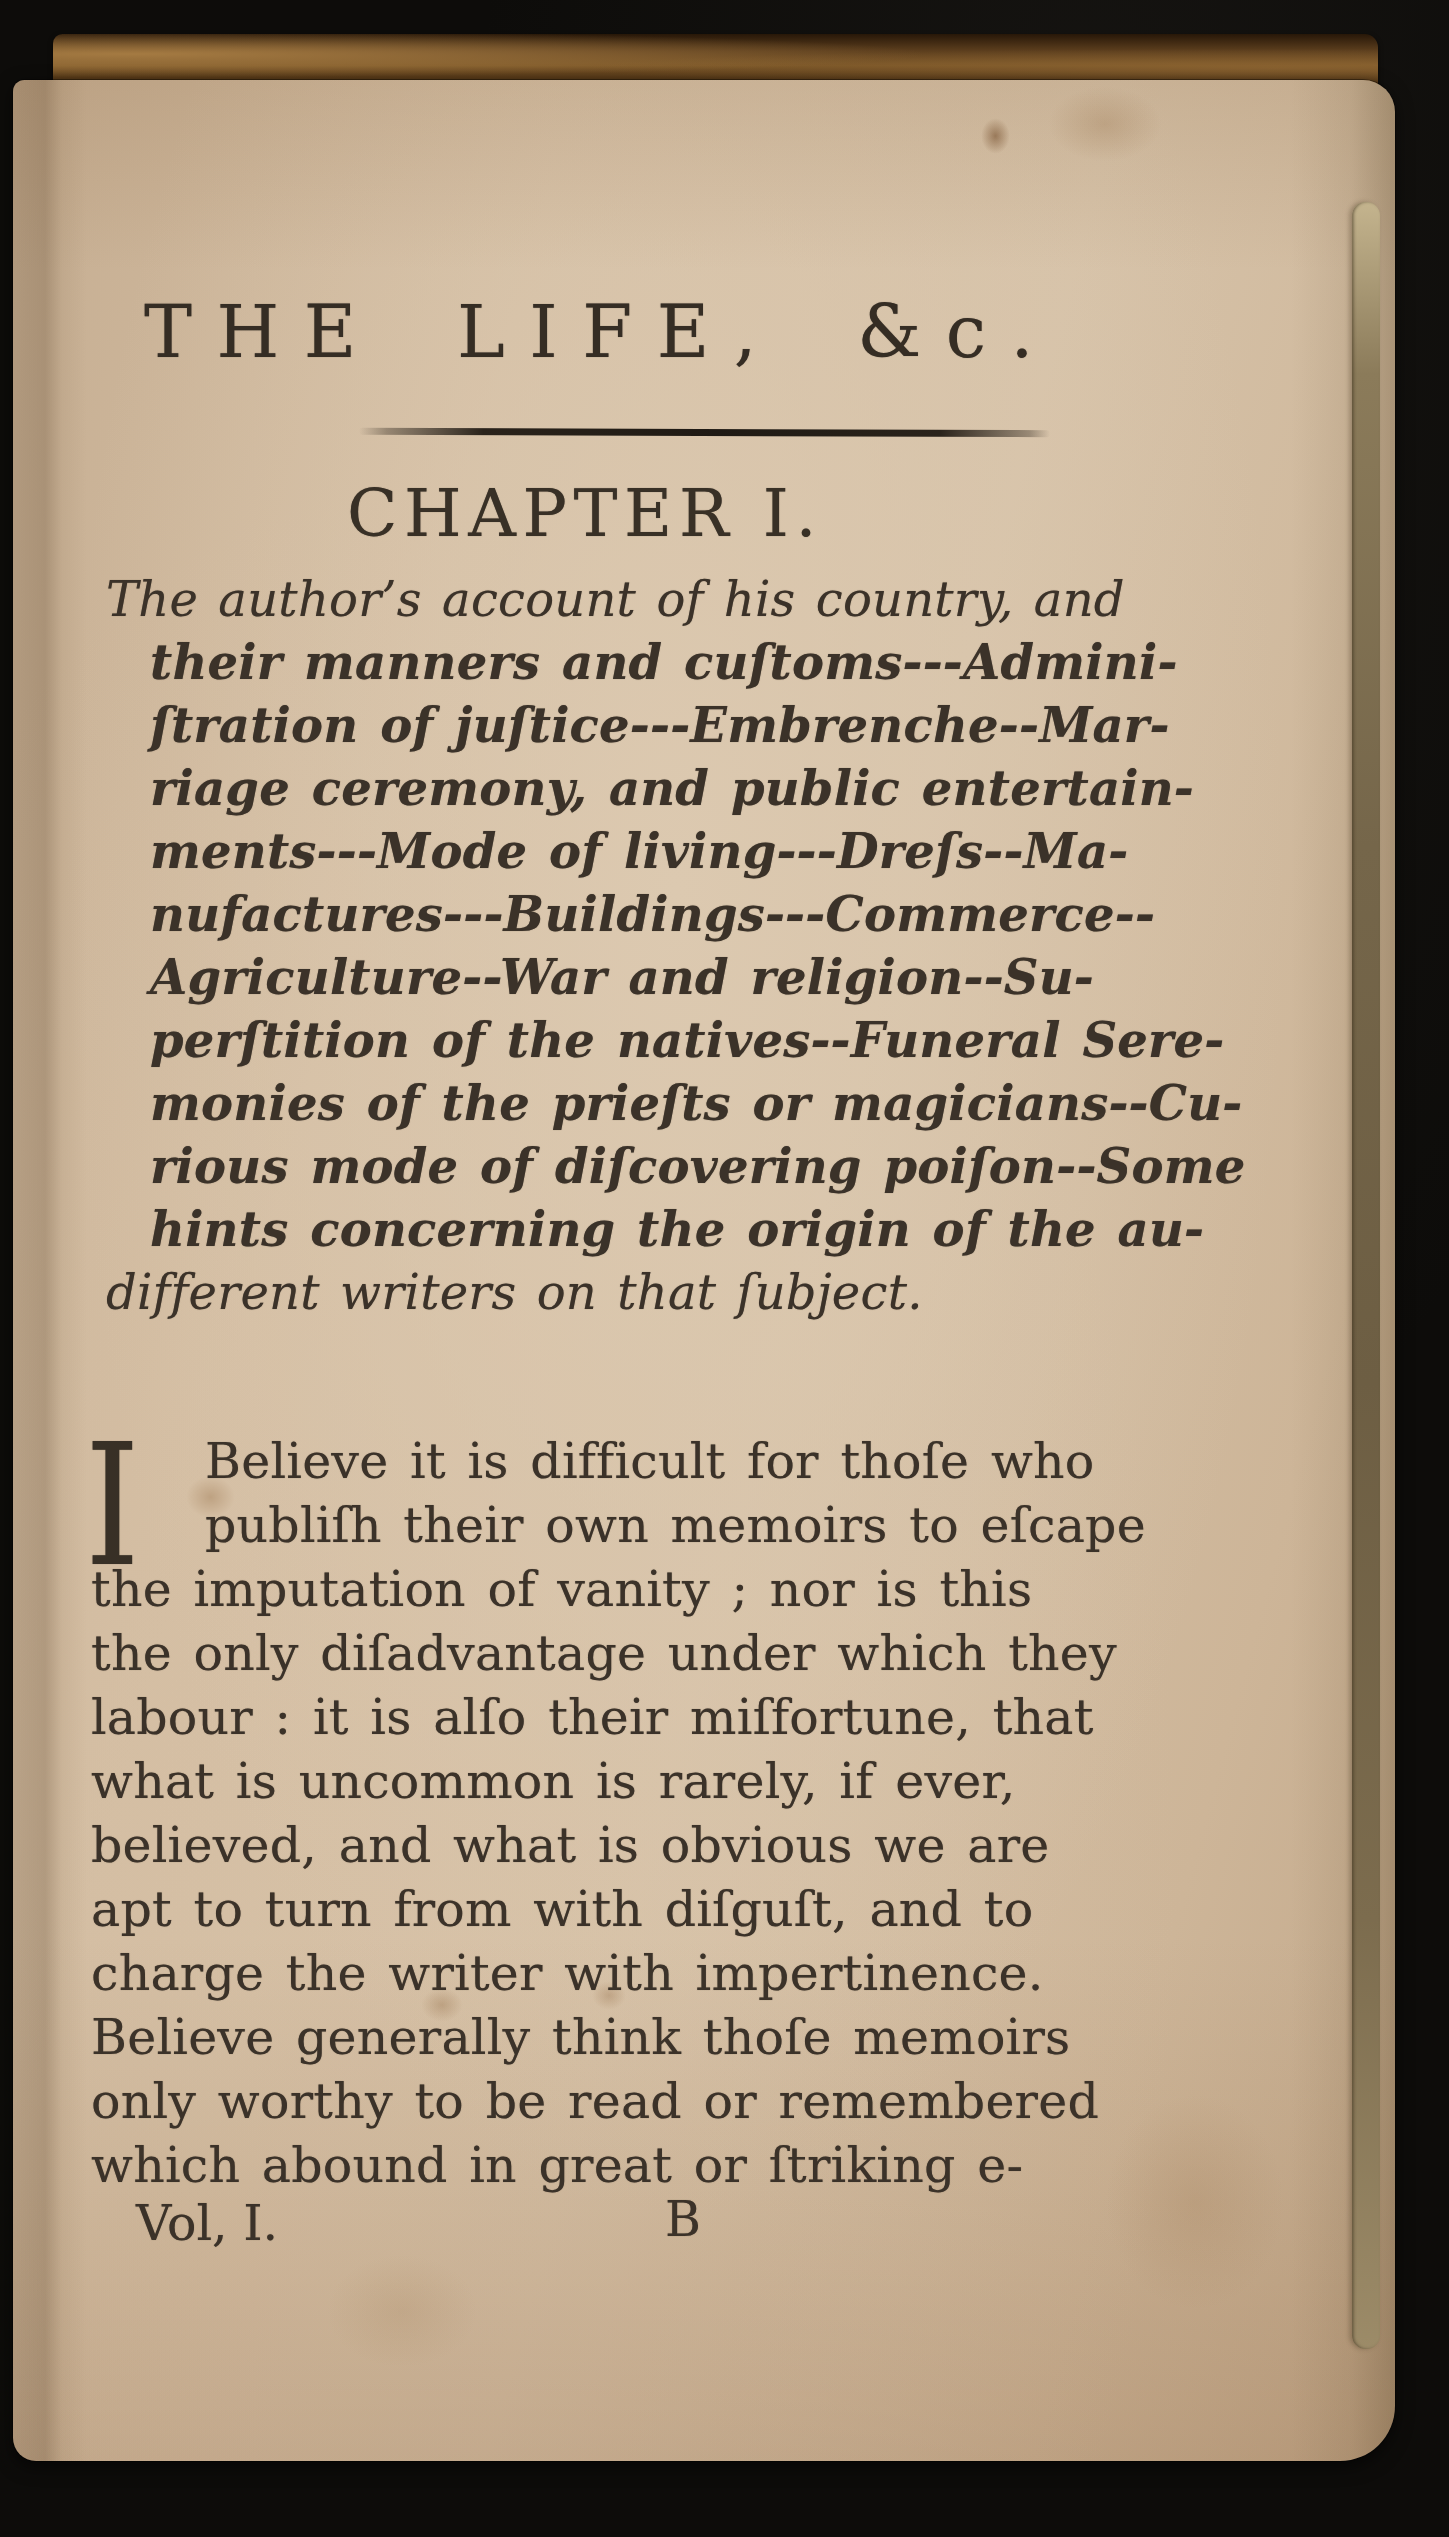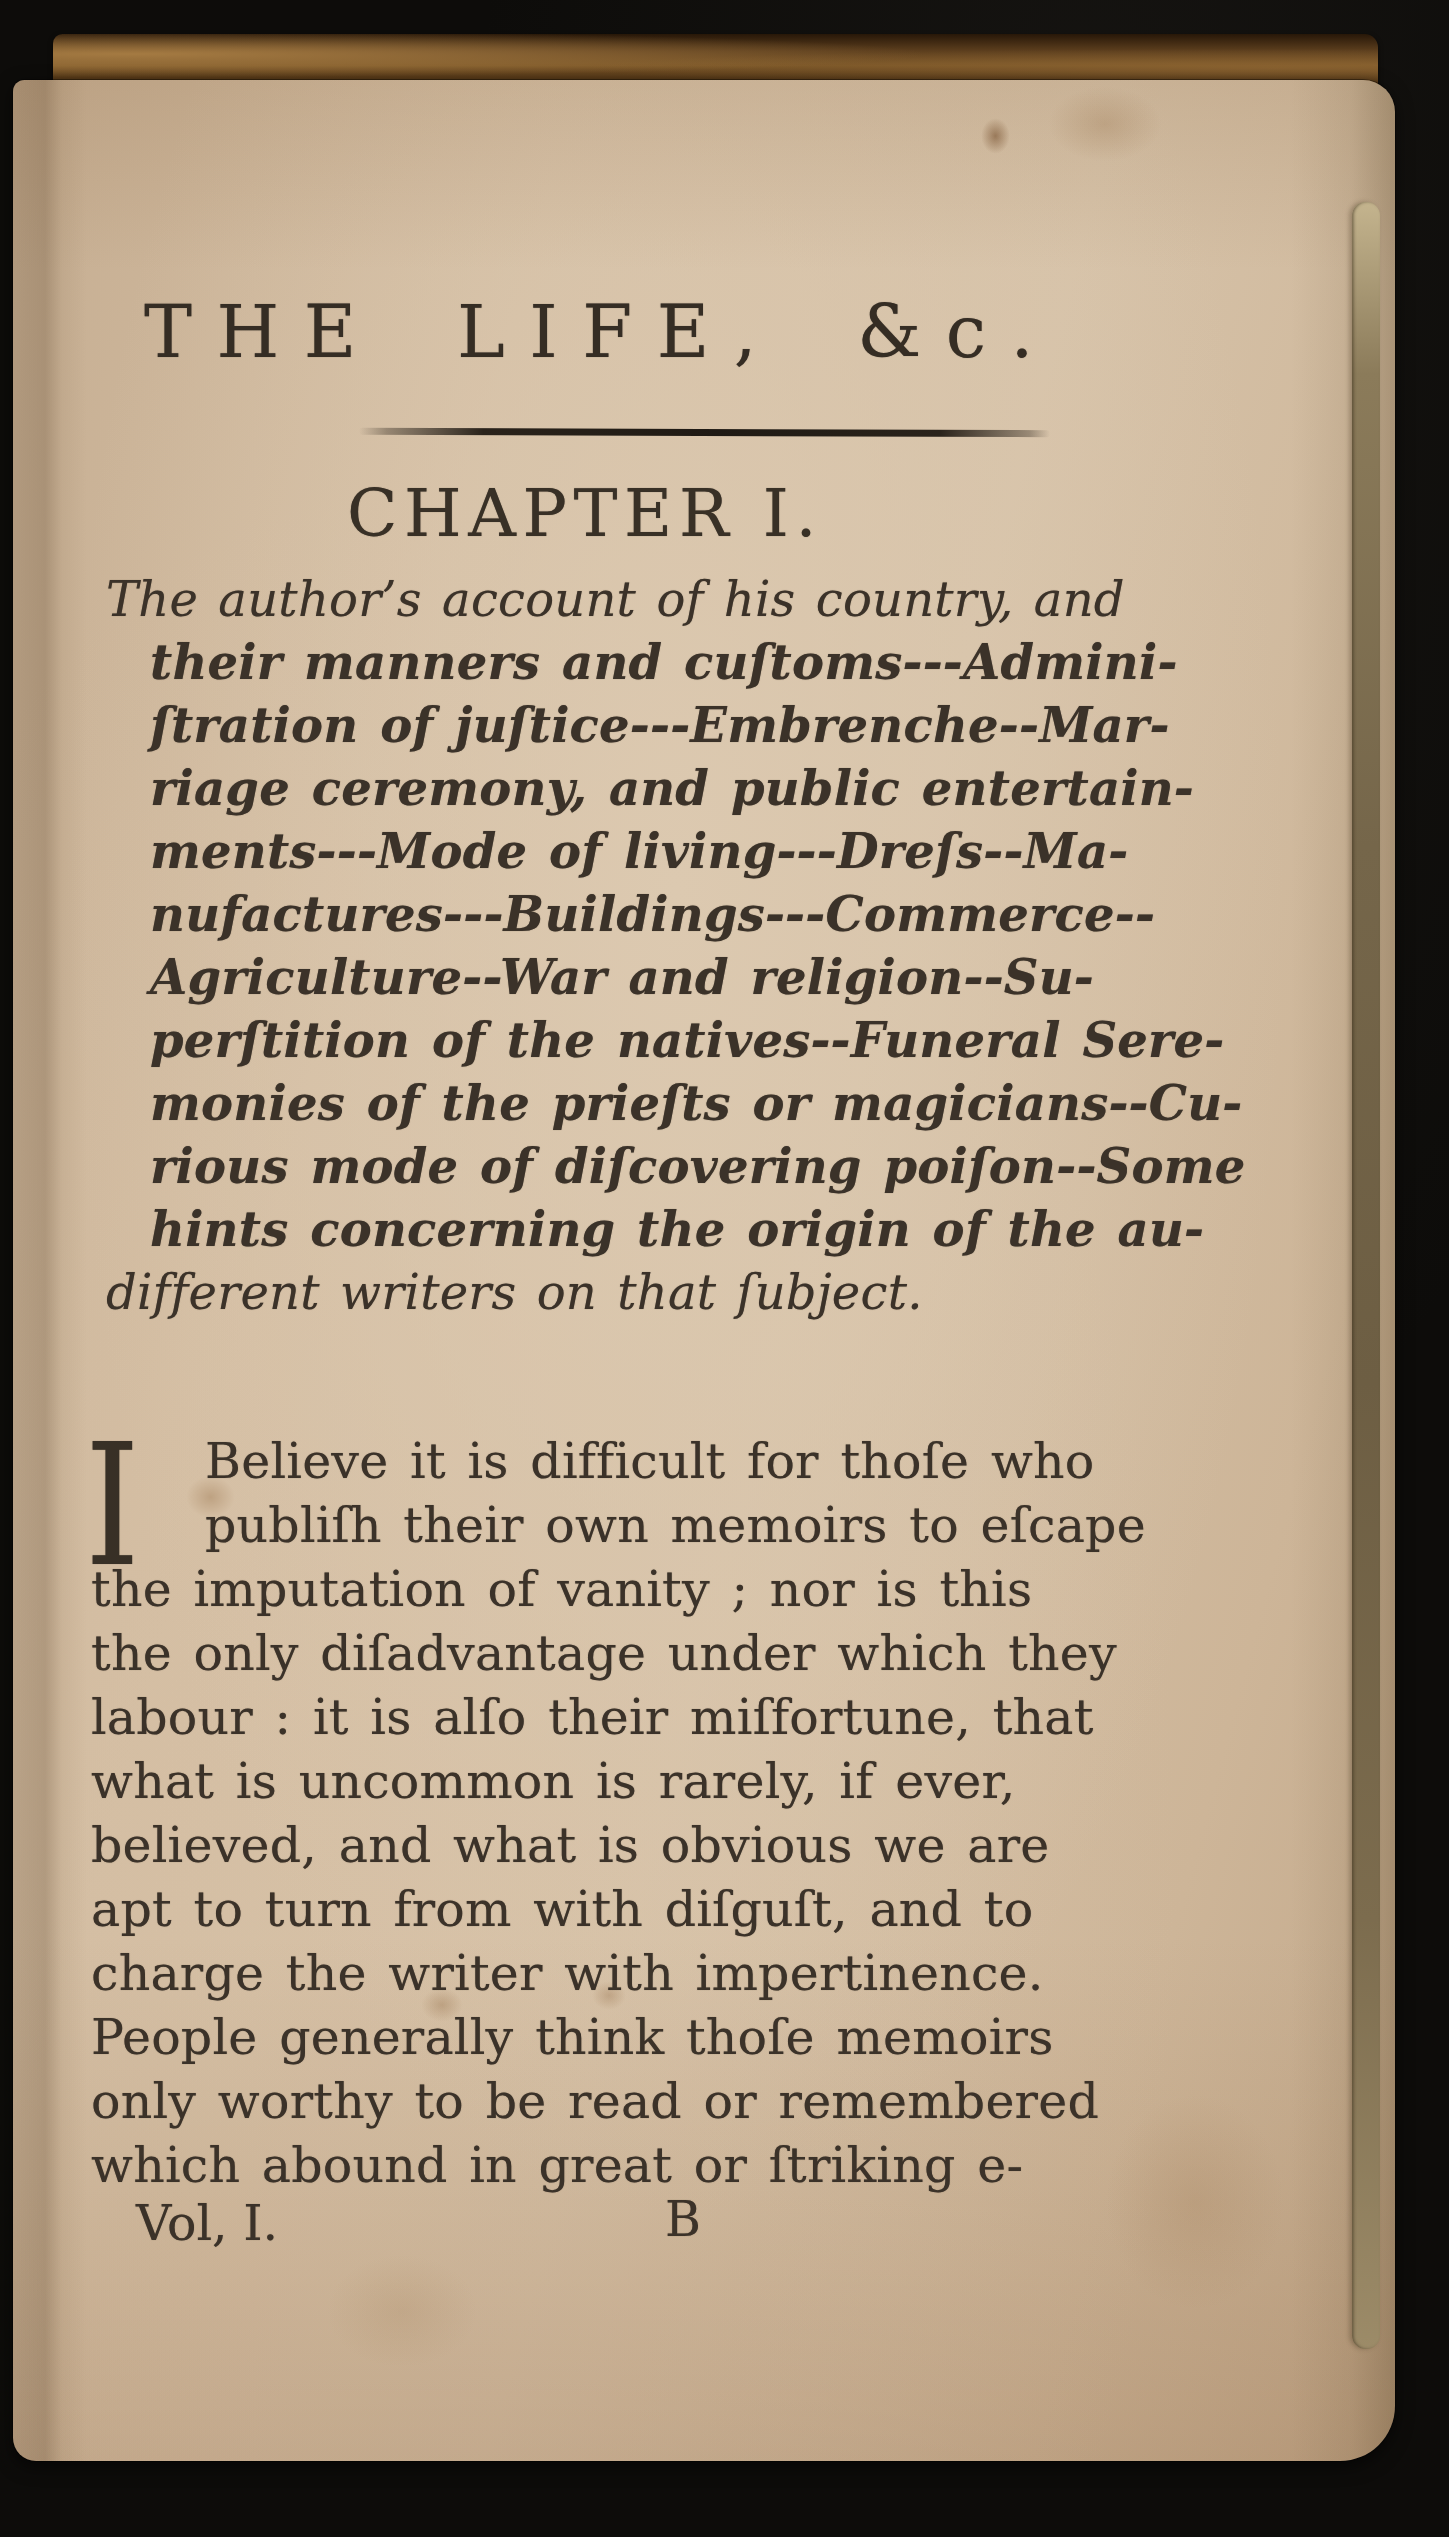--- a/index.html
+++ b/index.html
@@ -139,21 +139,21 @@
   <div class="body-par ink">
       <div class="tline ind">Believe it is difficult for thoſe who</div>
       <div class="tline ind">publiſh their own memoirs to eſcape</div>
       <div class="tline">the imputation of vanity ; nor is this</div>
       <div class="tline">the only diſadvantage under which they</div>
       <div class="tline">labour :  it is alſo their miſfortune, that</div>
       <div class="tline">what is uncommon is rarely, if ever,</div>
       <div class="tline">believed, and what is obvious we are</div>
       <div class="tline">apt to turn from with diſguſt, and to</div>
       <div class="tline">charge the writer with impertinence.</div>
-      <div class="tline">People generally think thoſe memoirs</div>
+      <div class="tline">Believe generally think thoſe memoirs</div>
       <div class="tline">only worthy to be read or remembered</div>
       <div class="tline">which abound in great or ſtriking e-</div>
     </div>
 
   <div class="footer-vol ink">Vol, I.</div>
 
   <div class="footer-sig ink">B</div>
 
 </div>
 

